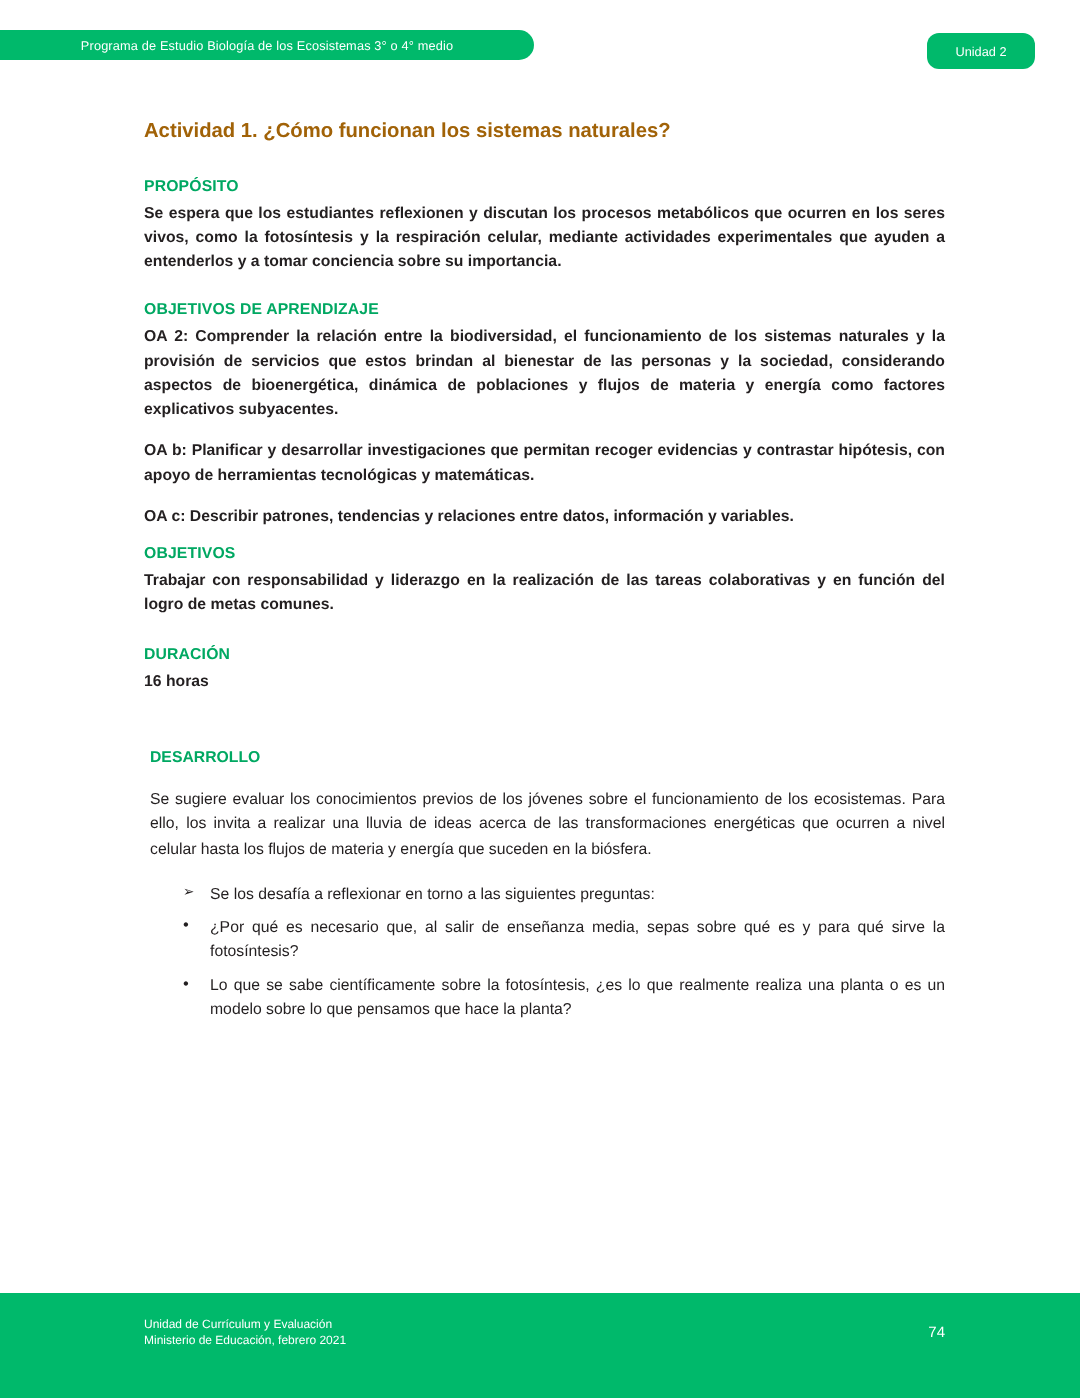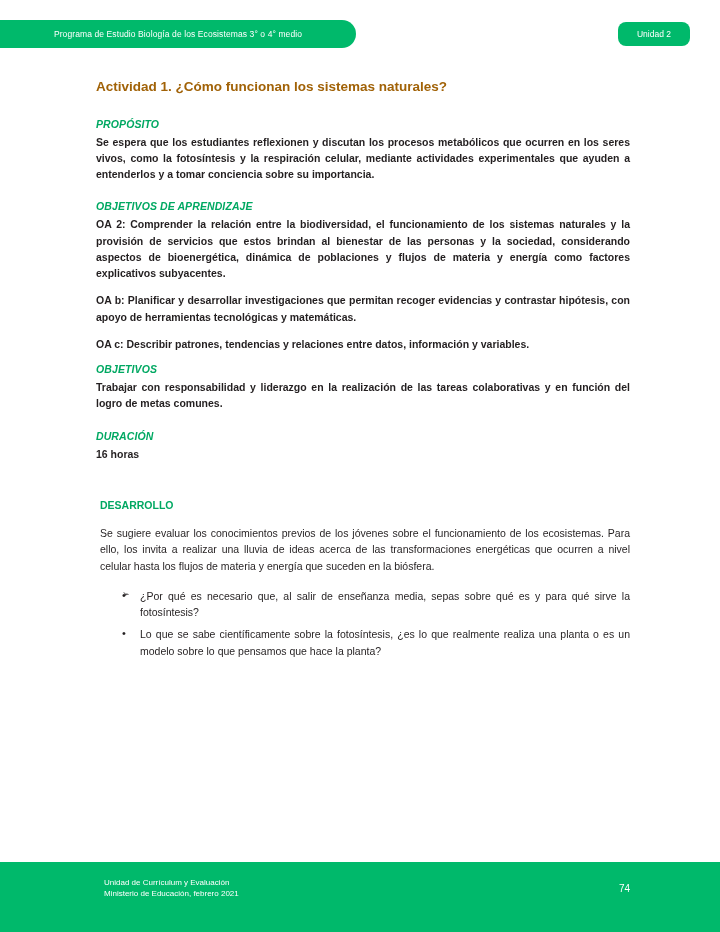--- a/index.html
+++ b/index.html
@@ -15,21 +15,21 @@
     position: relative;
     overflow: hidden;
   }
 
   
   .header-band {
     position: absolute;
     top: 20px;
     left: 0;
     width: 356px;
-    height: 28px;
+    height: 20px;
     background: #00b96b;
     border-top-right-radius: 14px;
     border-bottom-right-radius: 14px;
     display: flex;
     align-items: center;
     justify-content: center;
   }
   .header-band span {
     color: #ffffff;
     font-size: 8.5px;
@@ -69,21 +69,20 @@
     margin: 0 0 22px 0;
     line-height: 1.3;
   }
 
   .section-label {
     color: #00a862;
     font-size: 10.5px;
     font-weight: bold;
     margin: 0 0 4px 0;
     letter-spacing: 0.1px;
-    font-style: italic;
   }
 
   p.body-text {
     font-size: 10.5px;
     line-height: 1.55;
     margin: 0 0 11px 0;
     text-align: justify;
     font-weight: bold;
   }
   p.body-text.last {
@@ -147,21 +146,21 @@
     position: absolute;
     bottom: 0;
     left: 0;
     width: 720px;
     height: 70px;
     background: #00b96b;
   }
   .footer-text {
     position: absolute;
     bottom: 32px;
-    left: 104px;
+    left: 96px;
     color: #ffffff;
     font-size: 8px;
     line-height: 1.45;
   }
   .footer-page {
     position: absolute;
     bottom: 38px;
     right: 90px;
     color: #ffffff;
     font-size: 10px;
@@ -196,20 +195,21 @@
   <p class="body-text">16 horas</p>
 
   <div class="gap-lg"></div>
 
   <div class="dev-label">DESARROLLO</div>
   <p class="dev-para">Se sugiere evaluar los conocimientos previos de los jóvenes sobre el funcionamiento de los ecosistemas. Para ello, los invita a realizar una lluvia de ideas acerca de las transformaciones energéticas que ocurren a nivel celular hasta los flujos de materia y energía que suceden en la biósfera.</p>
 
   <ul class="bullets">
     <li>
       <span class="marker arrow">➢</span>
+      <span>Se los desafía a reflexionar en torno a las siguientes preguntas:</span>
     </li>
     <li>
       <span class="marker dot">•</span>
       <span>¿Por qué es necesario que, al salir de enseñanza media, sepas sobre qué es y para qué sirve la fotosíntesis?</span>
     </li>
     <li>
       <span class="marker dot">•</span>
       <span>Lo que se sabe científicamente sobre la fotosíntesis, ¿es lo que realmente realiza una planta o es un modelo sobre lo que pensamos que hace la planta?</span>
     </li>
   </ul>

